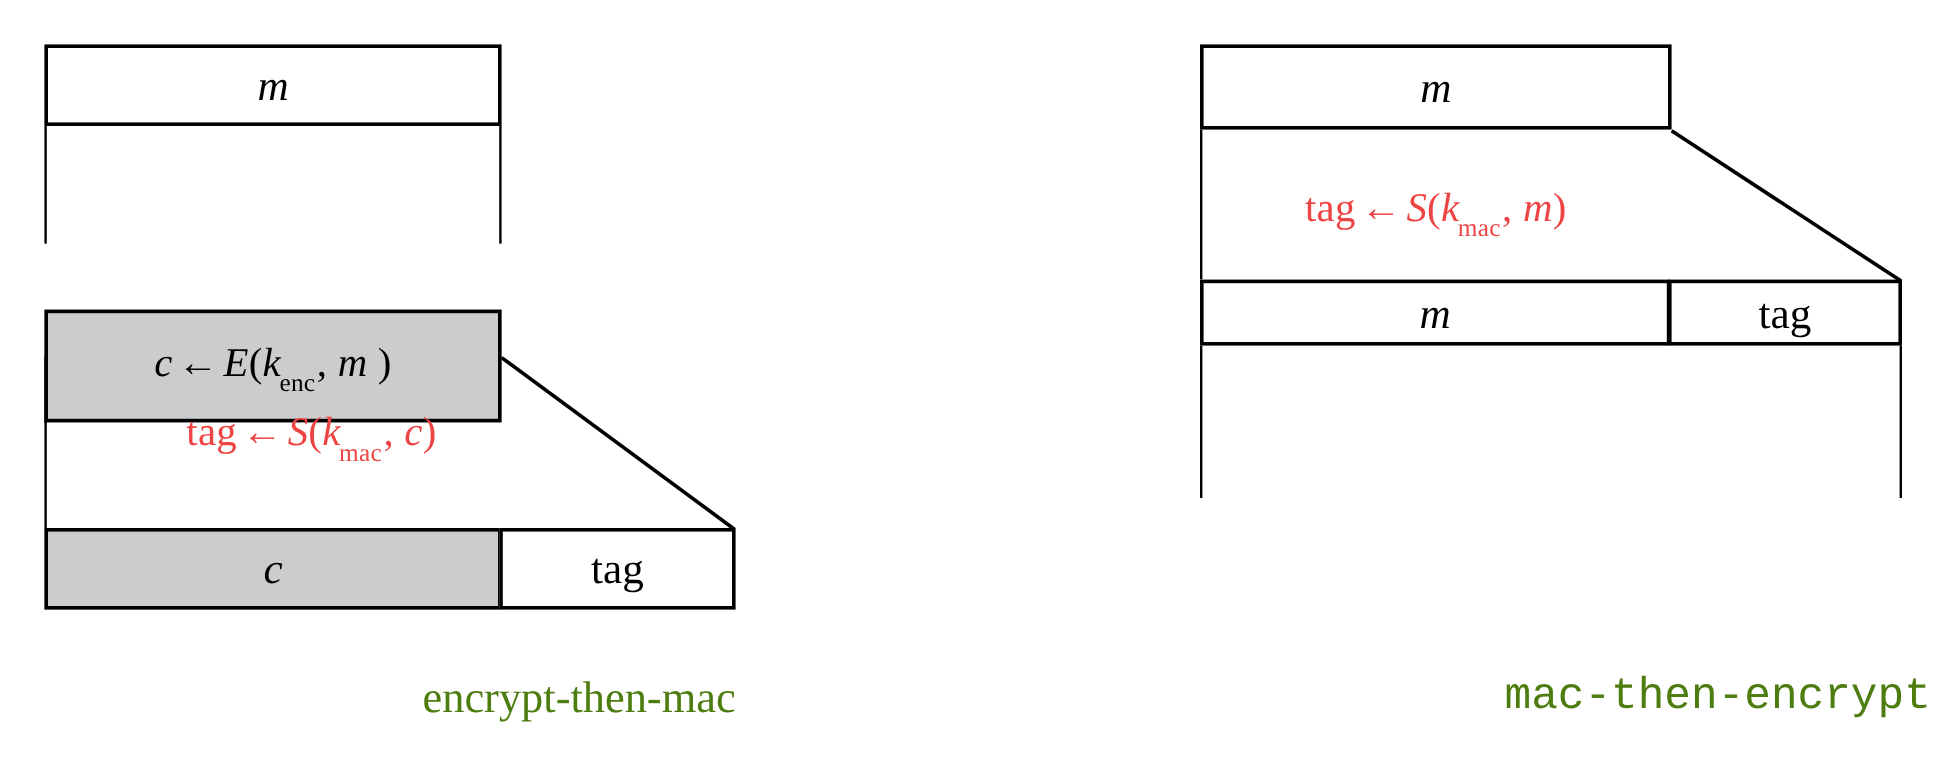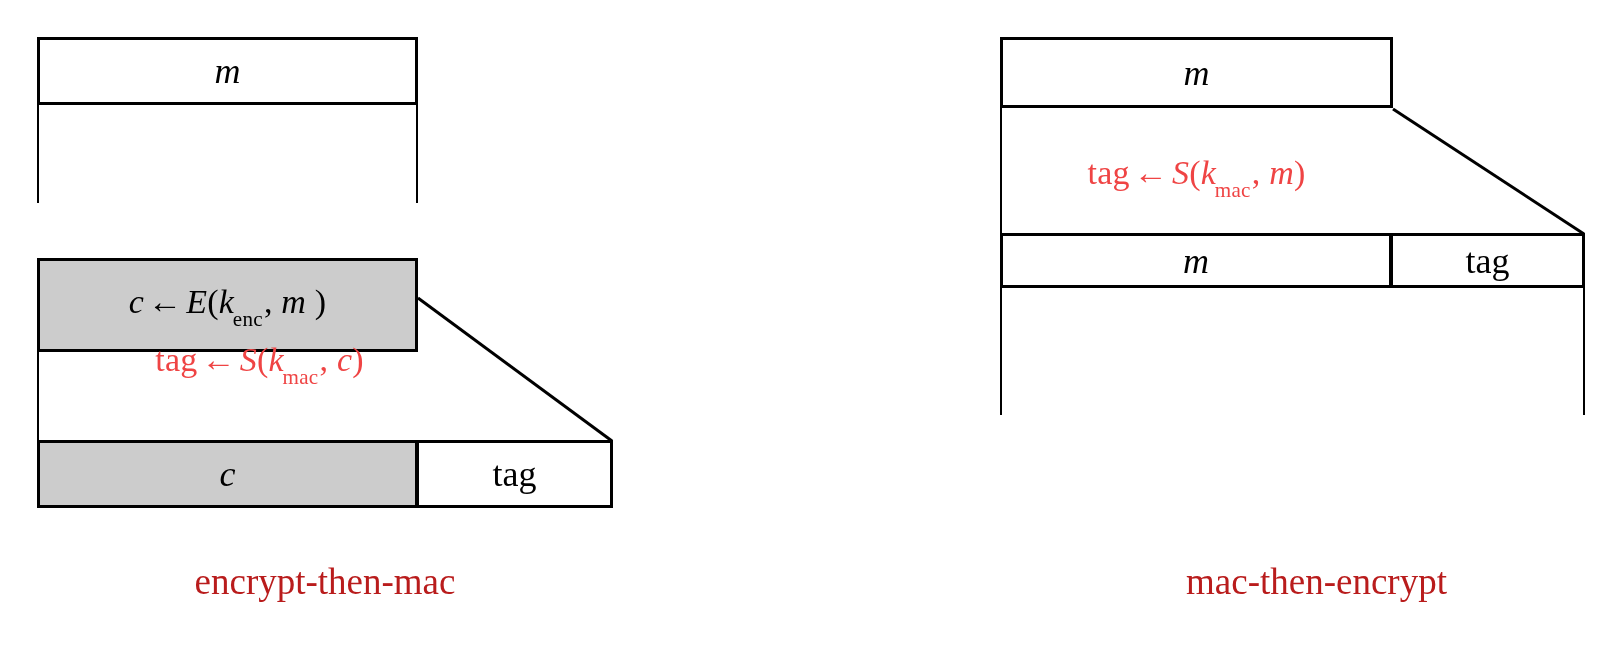--- a/index.html
+++ b/index.html
@@ -29,22 +29,22 @@
   .label-text {
     position: absolute;
     display: flex;
     align-items: center;
     justify-content: center;
     color: #ef4444;
     white-space: nowrap;
   }
   .caption {
     position: absolute;
-    text-align: center;
-    color: #b91c1c;
+    text-align: right;
+    color: #4d7c0f;
     white-space: nowrap;
     font-size: 37px;
   }
   .math {
     font-size: 34px;
     letter-spacing: 0.2px;
   }
   .math-big { font-size: 36px; }
   .it {
     font-style: italic;
@@ -123,20 +123,20 @@
     <span class="math-big it">m</span>
   </div>
   <div class="box" style="left:1390px; top:233px; width:195px; height:55px;">
     <span class="math-big up">tag</span>
   </div>
 
   <div style="position:absolute; left:1000px; top:288px; width:2px; height:127px; background:#000;"></div>
   <div style="position:absolute; left:1583px; top:288px; width:2px; height:127px; background:#000;"></div>
 
 
-  <div class="caption" style="left:1024px; top:560px; width:585px;">mac-then-encrypt</div>
+  <div class="caption" style="left:1024px; top:560px; width:585px;font-family:Liberation Mono, monospace;">mac-then-encrypt</div>
 
   <svg class="overlay" viewBox="0 0 1614 648">
     <line x1="418" y1="298" x2="612" y2="441" stroke="#000000" stroke-width="3"></line>
     <line x1="1393" y1="109" x2="1584" y2="234" stroke="#000000" stroke-width="3"></line>
   </svg>
 
 </div>
 
 </body></html>

